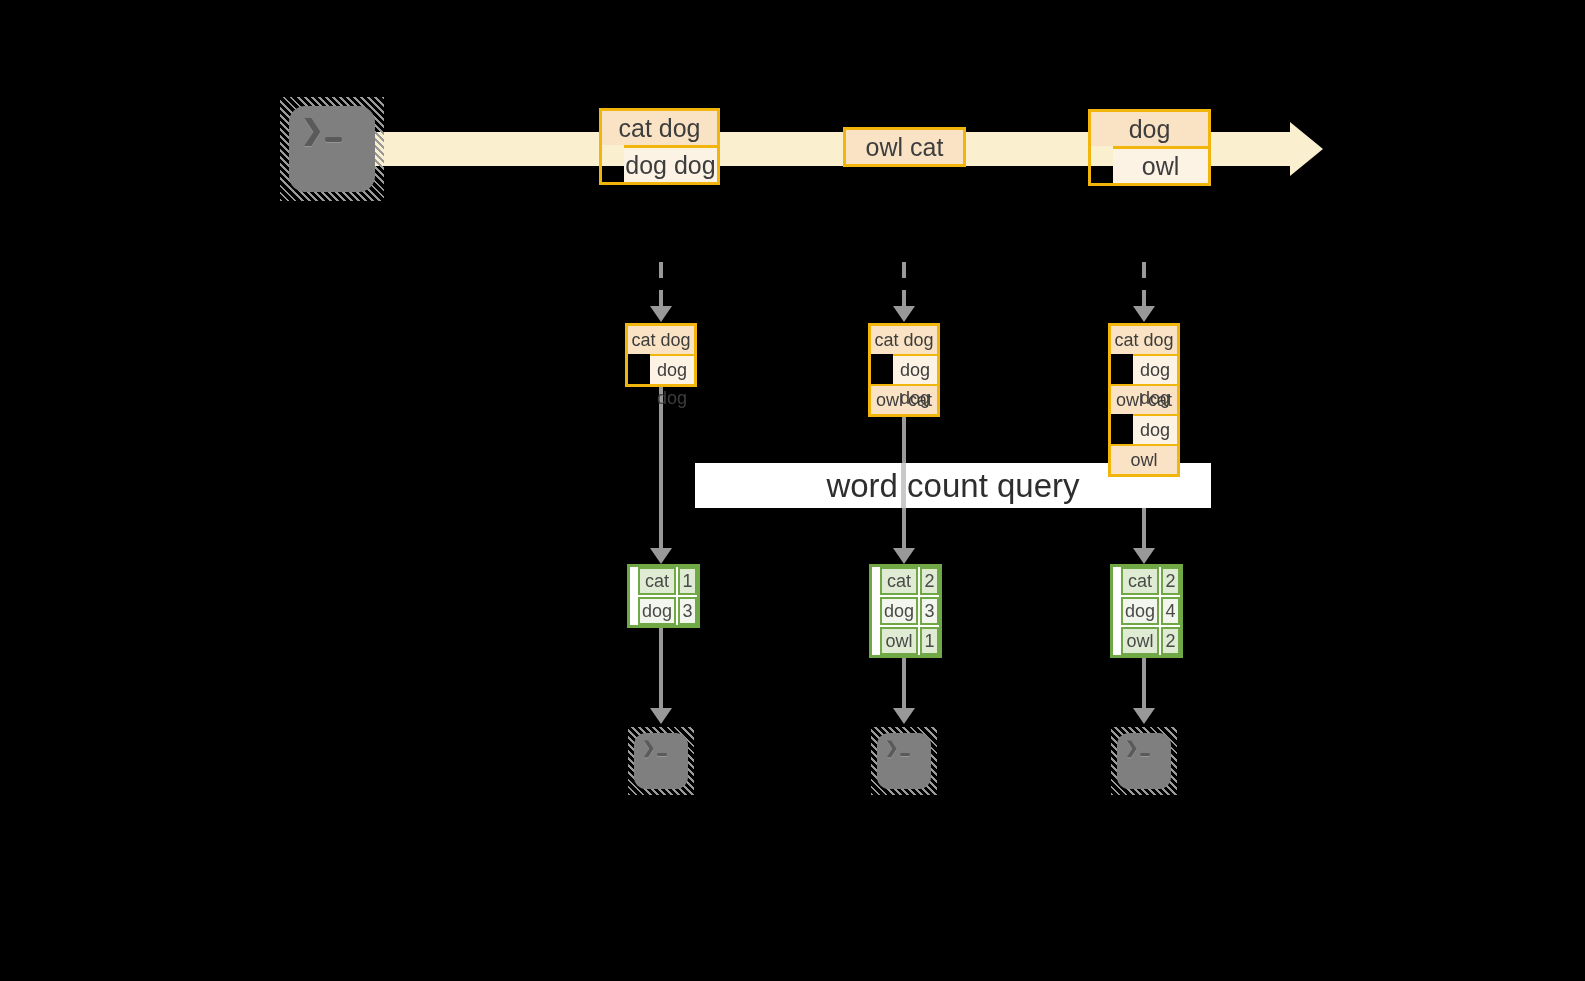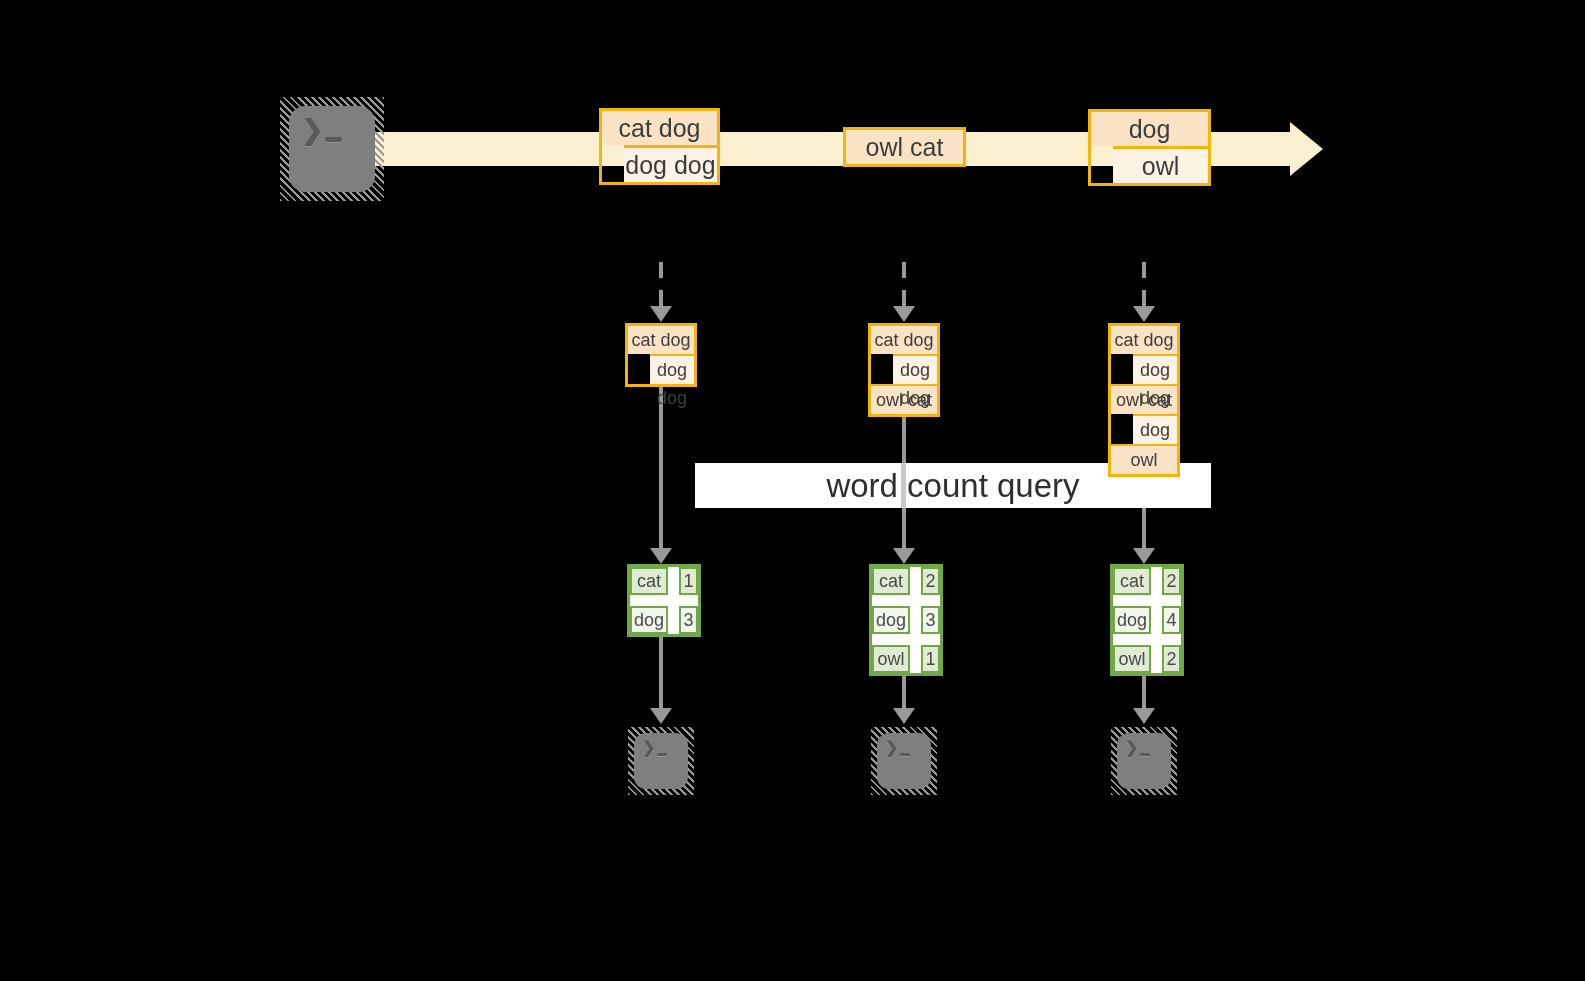--- a/index.html
+++ b/index.html
@@ -44,22 +44,22 @@
   .ahead{position:absolute;width:0;height:0;z-index:1;
          border-left:11px solid transparent;border-right:11px solid transparent;
          border-top:16px solid #999;}
 
   
   .banner{position:absolute;left:695px;top:463px;width:516px;height:45px;background:#fff;
           z-index:2;text-align:center;line-height:46px;font-size:33px;font-weight:300;color:#2e2e2e;}
   .banner-line{position:absolute;left:901px;top:463px;width:5px;height:45px;background:#c9c9c9;z-index:3;}
 
   
-  .gtable{position:absolute;display:grid;grid-template-columns:38px 19px;gap:11px;
-          background:#fff;border:3px solid #6FA845;z-index:3;}
+  .gtable{position:absolute;display:grid;grid-template-columns:38px 19px;gap:2px;
+          background:#fff;border:3px solid #6FA845;z-index:3;padding-left:8px;}
   .gtable .gcell{border:2px solid #6FA845;height:24px;line-height:24px;text-align:center;
                  font-size:18px;color:#4a4a4a;}
   .g1{background:#DFEBD2;}
   .g2{background:#F2F6EC;}
 </style>
 </head>
 <body>
 
 <div class="stage">
 

